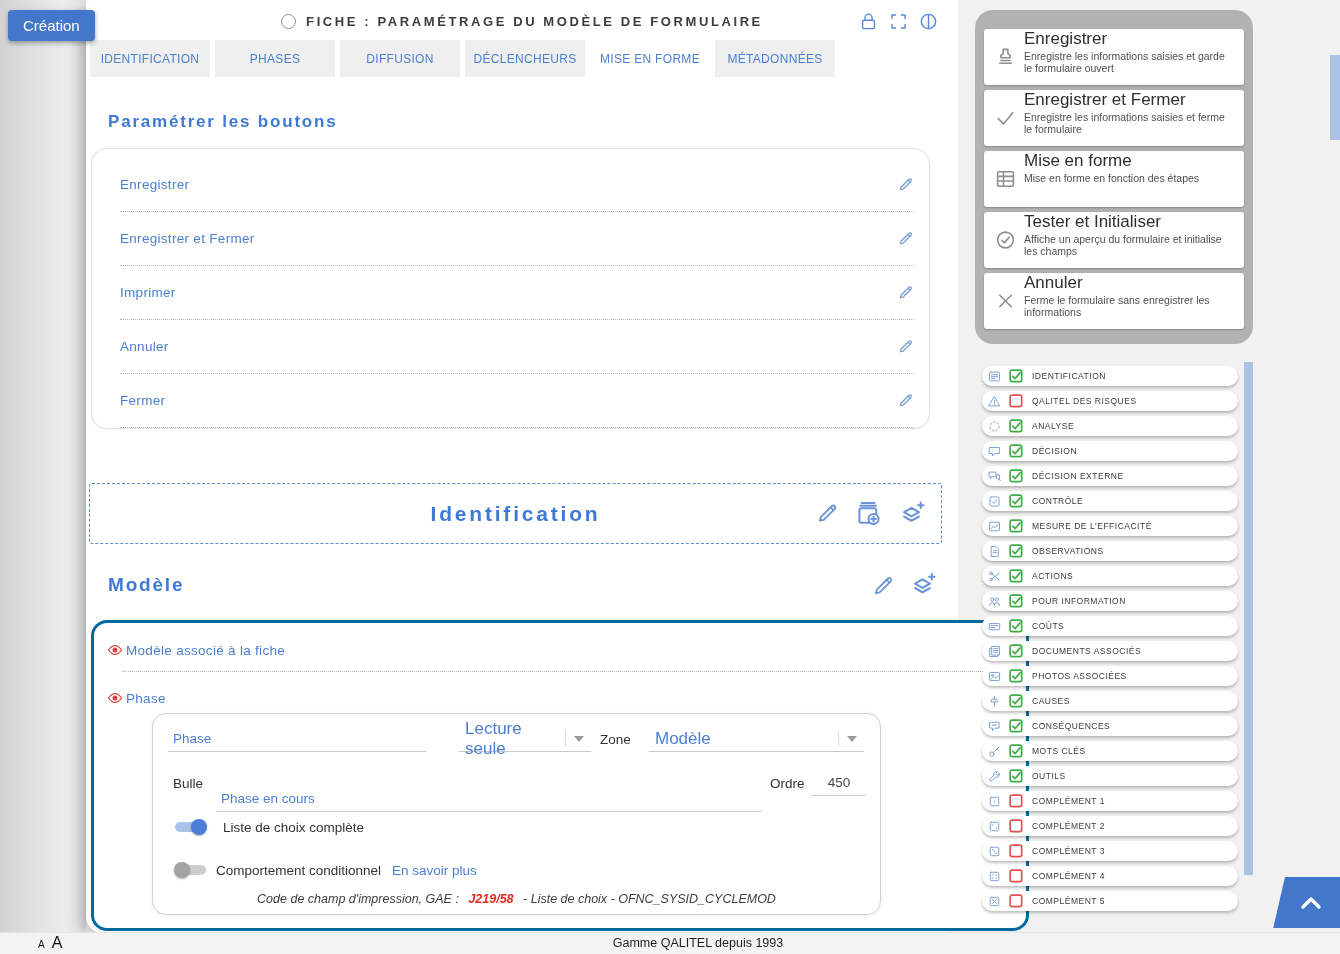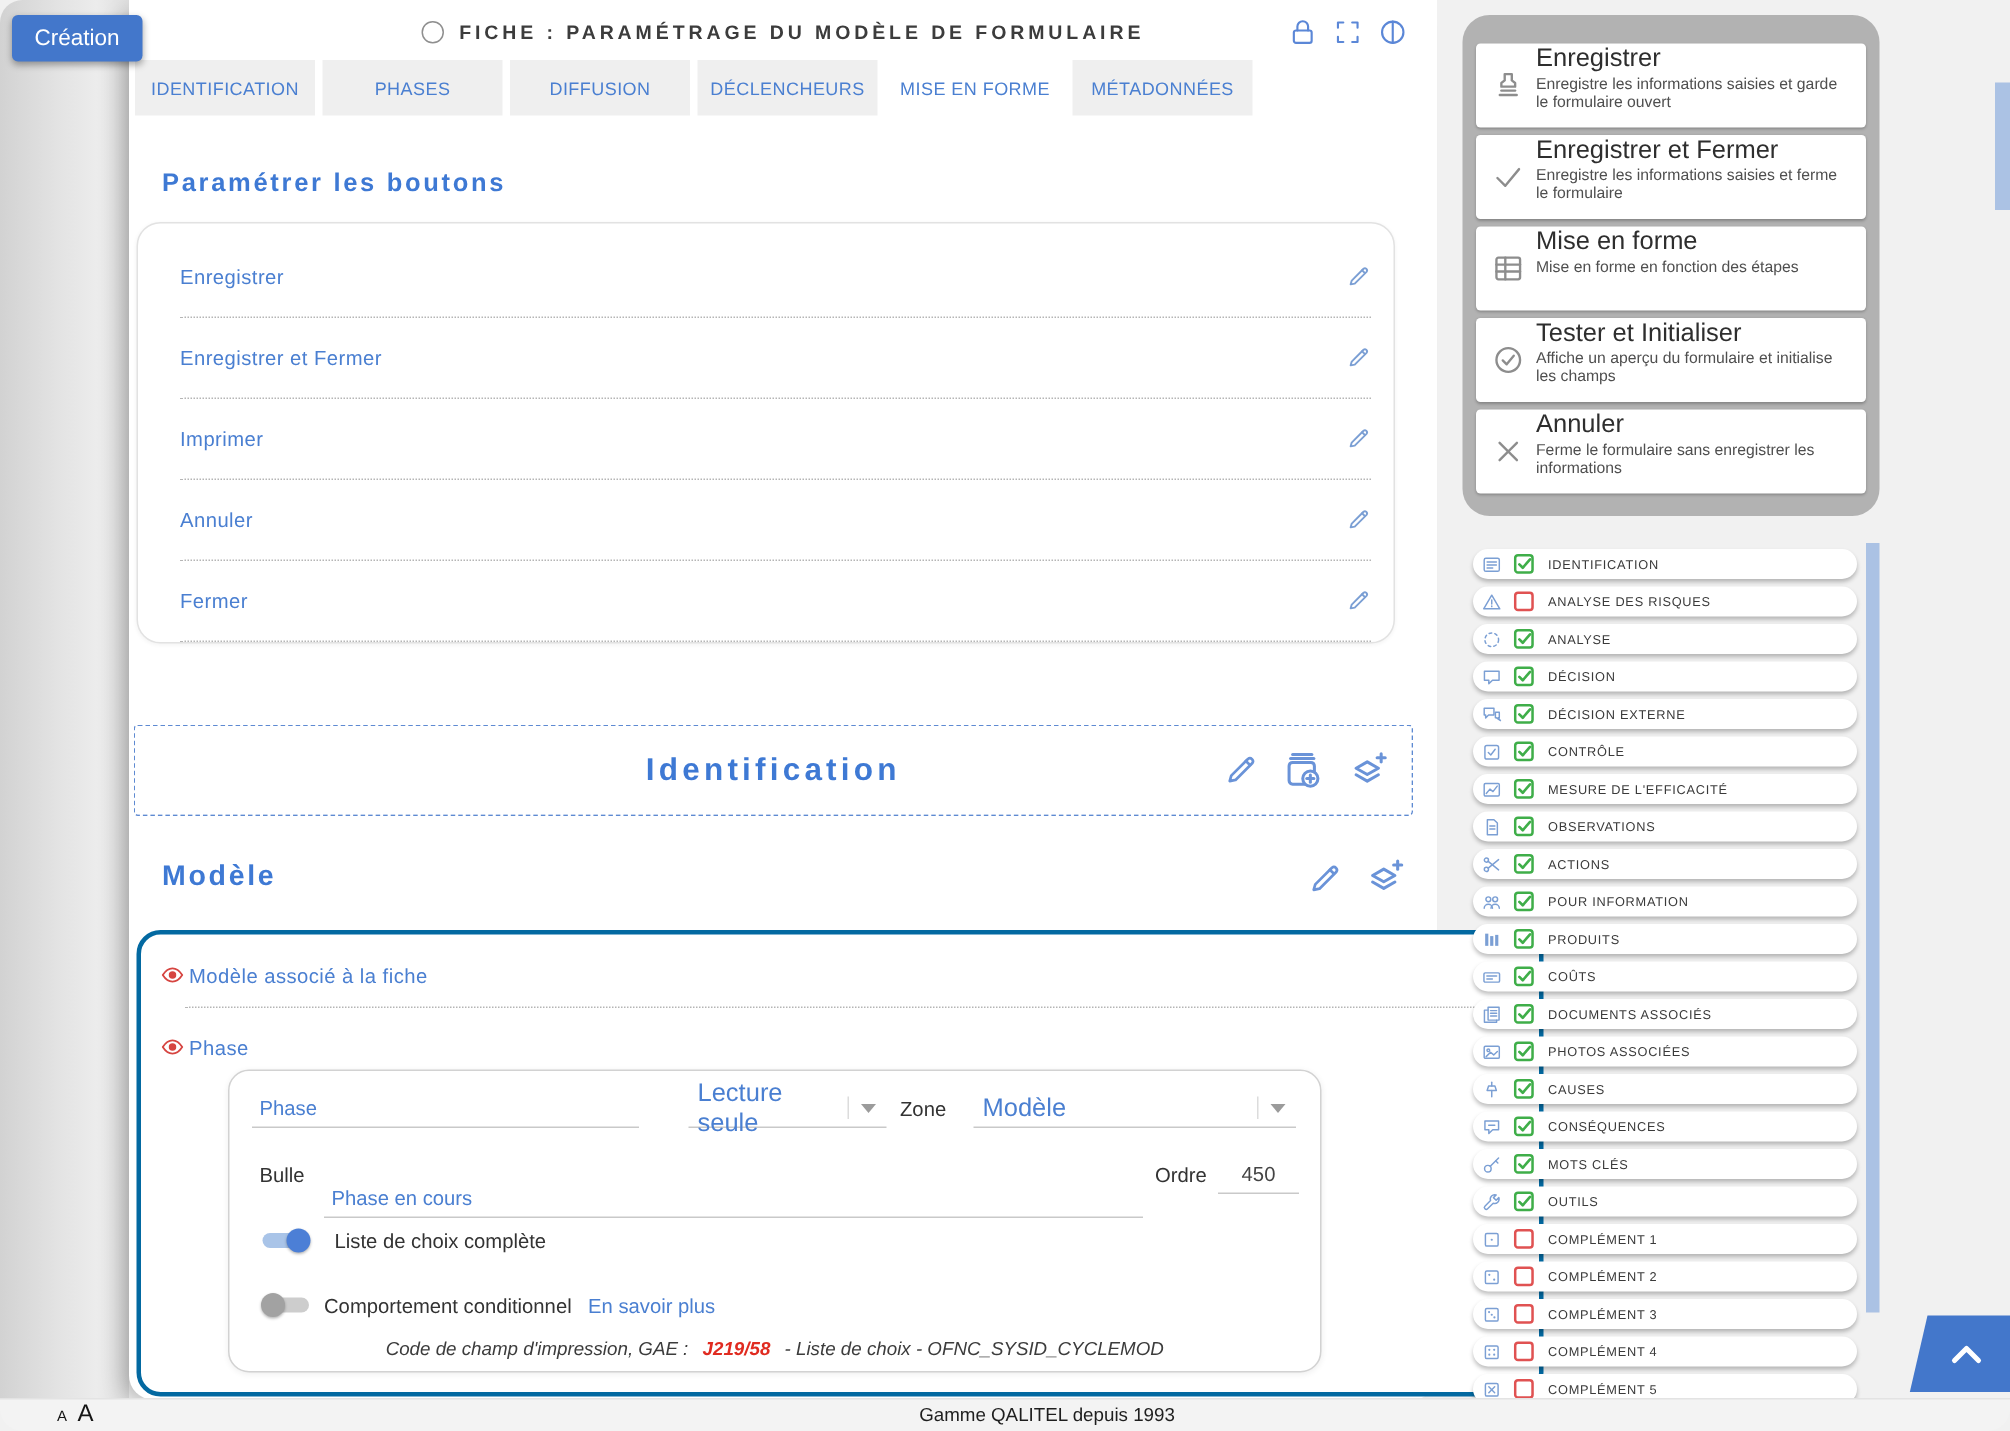--- a/index.html
+++ b/index.html
@@ -1,17 +1,17 @@
 <!DOCTYPE html>
 <html><head>
 <meta charset="utf-8">
 <style>
   html,body{margin:0;padding:0;}
   body{font-family:"Liberation Sans","DejaVu Sans",sans-serif;background:#f1f1f1;}
-  .viewport{position:relative;width:1340px;height:954px;overflow:hidden;background:#f1f1f1;border-radius:15px;}
+  .viewport{position:relative;width:1340px;height:954px;overflow:hidden;background:#f1f1f1;}
 
   
   .left-gutter{position:absolute;left:0;top:0;width:86px;height:933px;
     background:linear-gradient(90deg,#d2d2d2 0%,#e3e3e3 45%,#ececec 75%,#dedede 100%);}
   .main-panel{position:absolute;left:86px;top:0;width:872px;height:933px;background:#fff;
     border-radius:0 0 16px 16px;box-shadow:-9px 5px 14px -6px rgba(0,0,0,.28);}
 
   .btn-creation{position:absolute;left:8px;top:10px;height:31px;padding:0 15px;background:#4377cb;
     color:#fff;font-size:15px;border:none;border-radius:4px;box-shadow:0 2px 5px rgba(0,0,0,.35);
     z-index:6;font-family:inherit;cursor:pointer;}
@@ -425,21 +425,21 @@
             <path d="M8 2.2 L14.6 13.4 H1.4 Z"></path>
             <line x1="8" y1="6.2" x2="8" y2="9.4"></line>
             <line x1="8" y1="11" x2="8" y2="11.6"></line>
           </svg>
         </span>
         <span class="chk-box ic">
           <svg width="14" height="14" viewBox="0 0 15 15">
             <rect x="1.2" y="1.2" width="12.4" height="12.4" rx="2" fill="#fff" stroke="#e05252" stroke-width="1.8"></rect>
           </svg>
         </span>
-        <span class="chk-label">ANALYSE DES RISQUES</span>
+        <span class="chk-label">QALITEL DES RISQUES</span>
       </div>
       <div class="chk-row">
         <span class="ic chk-icon">
           <svg width="13" height="13" viewBox="0 0 16 16" fill="none" stroke="currentColor" stroke-width="1.2" stroke-linecap="round" stroke-linejoin="round">
             <circle cx="8" cy="8" r="5.6" stroke-dasharray="2.2 2.6"></circle>
           </svg>
         </span>
         <span class="chk-box ic">
           <svg width="14" height="14" viewBox="0 0 15 15">
             <rect x="1.2" y="1.2" width="12.4" height="12.4" rx="2" fill="#fff" stroke="#3fae49" stroke-width="1.8"></rect>
@@ -549,36 +549,20 @@
             <path d="M7.4 13 a3.4 3.4 0 0 1 6.8 0"></path>
           </svg>
         </span>
         <span class="chk-box ic">
           <svg width="14" height="14" viewBox="0 0 15 15">
             <rect x="1.2" y="1.2" width="12.4" height="12.4" rx="2" fill="#fff" stroke="#3fae49" stroke-width="1.8"></rect>
             <polyline points="4.2 7.8 6.6 10.2 11.8 4.2" fill="none" stroke="#3fae49" stroke-width="1.9" stroke-linecap="round" stroke-linejoin="round"></polyline>
           </svg>
         </span>
         <span class="chk-label">POUR INFORMATION</span>
-      </div>
-      <div class="chk-row">
-        <span class="ic chk-icon">
-          <svg width="13" height="13" viewBox="0 0 16 16" fill="none" stroke="currentColor" stroke-width="1.2" stroke-linecap="round" stroke-linejoin="round">
-            <rect x="2.6" y="3" width="2.6" height="10" fill="currentColor" stroke="none"></rect>
-            <rect x="6.7" y="5" width="2.6" height="8" fill="currentColor" stroke="none"></rect>
-            <rect x="10.8" y="4" width="2.6" height="9" fill="currentColor" stroke="none"></rect>
-          </svg>
-        </span>
-        <span class="chk-box ic">
-          <svg width="14" height="14" viewBox="0 0 15 15">
-            <rect x="1.2" y="1.2" width="12.4" height="12.4" rx="2" fill="#fff" stroke="#3fae49" stroke-width="1.8"></rect>
-            <polyline points="4.2 7.8 6.6 10.2 11.8 4.2" fill="none" stroke="#3fae49" stroke-width="1.9" stroke-linecap="round" stroke-linejoin="round"></polyline>
-          </svg>
-        </span>
-        <span class="chk-label">PRODUITS</span>
       </div>
       <div class="chk-row">
         <span class="ic chk-icon">
           <svg width="13" height="13" viewBox="0 0 16 16" fill="none" stroke="currentColor" stroke-width="1.2" stroke-linecap="round" stroke-linejoin="round">
             <rect x="1.6" y="4.4" width="12.8" height="7.6" rx="1"></rect>
             <line x1="4" y1="7" x2="12" y2="7"></line>
             <line x1="4" y1="9.4" x2="8.5" y2="9.4"></line>
           </svg>
         </span>
         <span class="chk-box ic">

